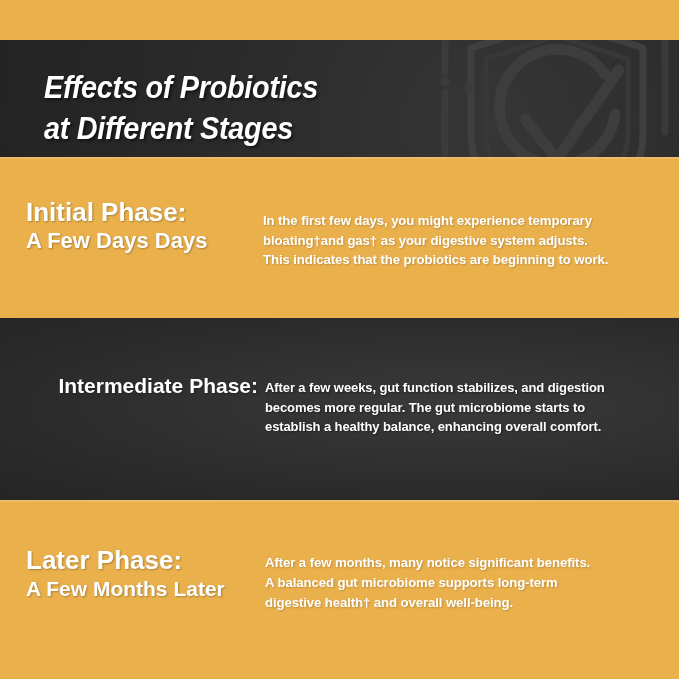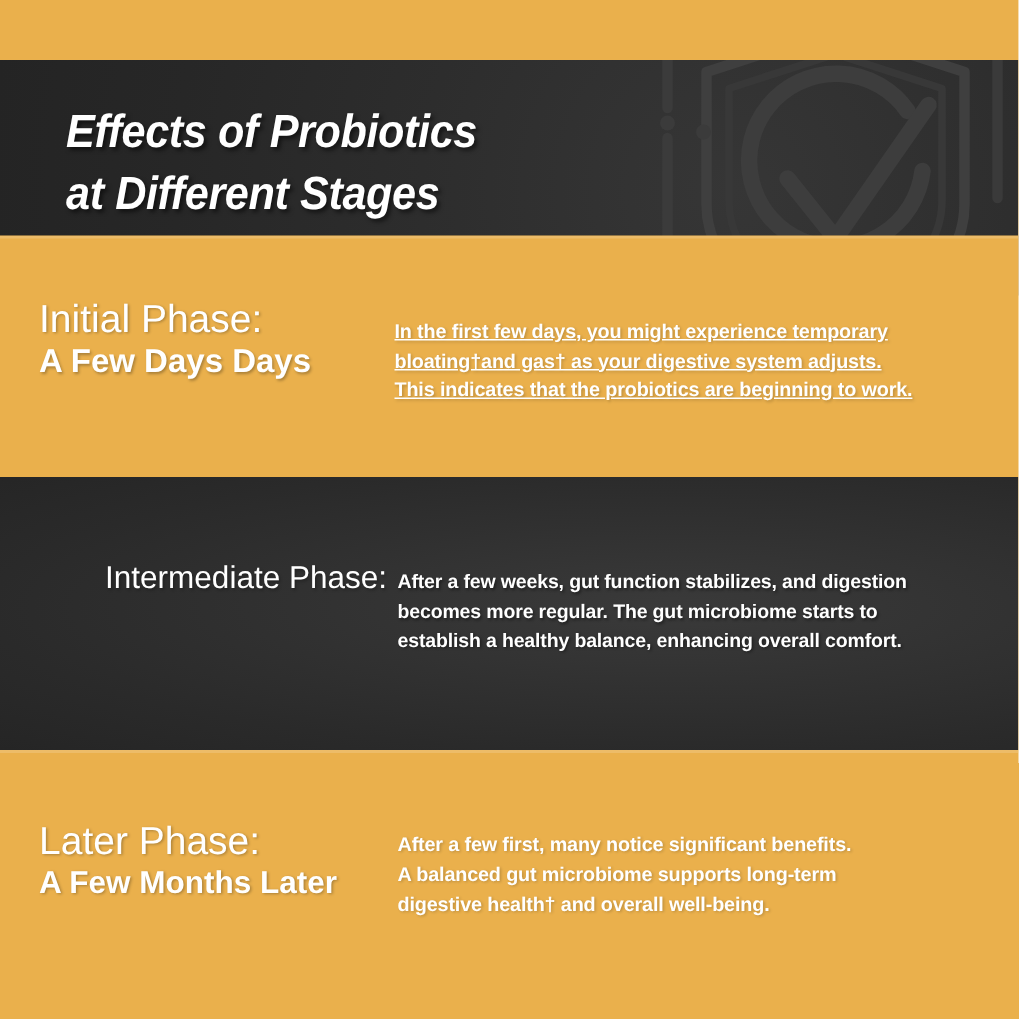--- a/index.html
+++ b/index.html
@@ -94,39 +94,38 @@
   }
   .body-col {
     position: absolute;
     color: #ffffff;
     font-weight: bold;
     letter-spacing: -0.1px;
     white-space: pre-line;
   }
 
   .h-main {
-    font-weight: normal;
+    font-weight: bold;
     display: block;
     text-shadow: 1px 1px 2px rgba(0,0,0,0.28);
   }
   .h-sub {
     font-weight: bold;
     display: block;
     text-shadow: 1px 1px 2px rgba(0,0,0,0.28);
   }
 
   
   .band-1 .heading-col { left: 26px; top: 198px; width: 232px; text-align: left; }
   .band-1 .h-main { font-size: 26px; line-height: 1.12; }
   .band-1 .h-sub  { font-size: 22px; line-height: 1.28; }
   .band-1 .body-col {
     left: 263px; top: 211px; width: 412px;
     font-size: 13.2px; line-height: 1.48;
     text-shadow: 1px 1px 2px rgba(0,0,0,0.20);
-    text-decoration: underline;
   }
 
   
   .band-2 .heading-col { left: 10px; top: 374px; width: 248px; text-align: right; }
   .band-2 .h-main { font-size: 21px; line-height: 1.14; }
   .band-2 .h-sub  { font-size: 20px; line-height: 1.30; }
   .band-2 .body-col {
     left: 265px; top: 378px; width: 410px;
     font-size: 13px; line-height: 1.50;
     text-shadow: 1px 1px 2px rgba(0,0,0,0.45);
@@ -207,18 +206,18 @@
   </div>
 
   <div class="band band-yellow band-3">
     <div class="hairline-top"></div>
   </div>
   <div class="band-3" style="position:absolute;left:0;top:0;width:679px;height:679px;pointer-events:none;padding-left:20px;">
     <div class="heading-col">
       <span class="h-main">Later Phase:</span>
       <span class="h-sub">A Few Months Later</span>
     </div>
-    <div class="body-col">After a few first, many notice significant benefits.
+    <div class="body-col">After a few months, many notice significant benefits.
 A balanced gut microbiome supports long-term
 digestive health† and overall well-being.</div>
   </div>
 
 </div>
 
 </body></html>

